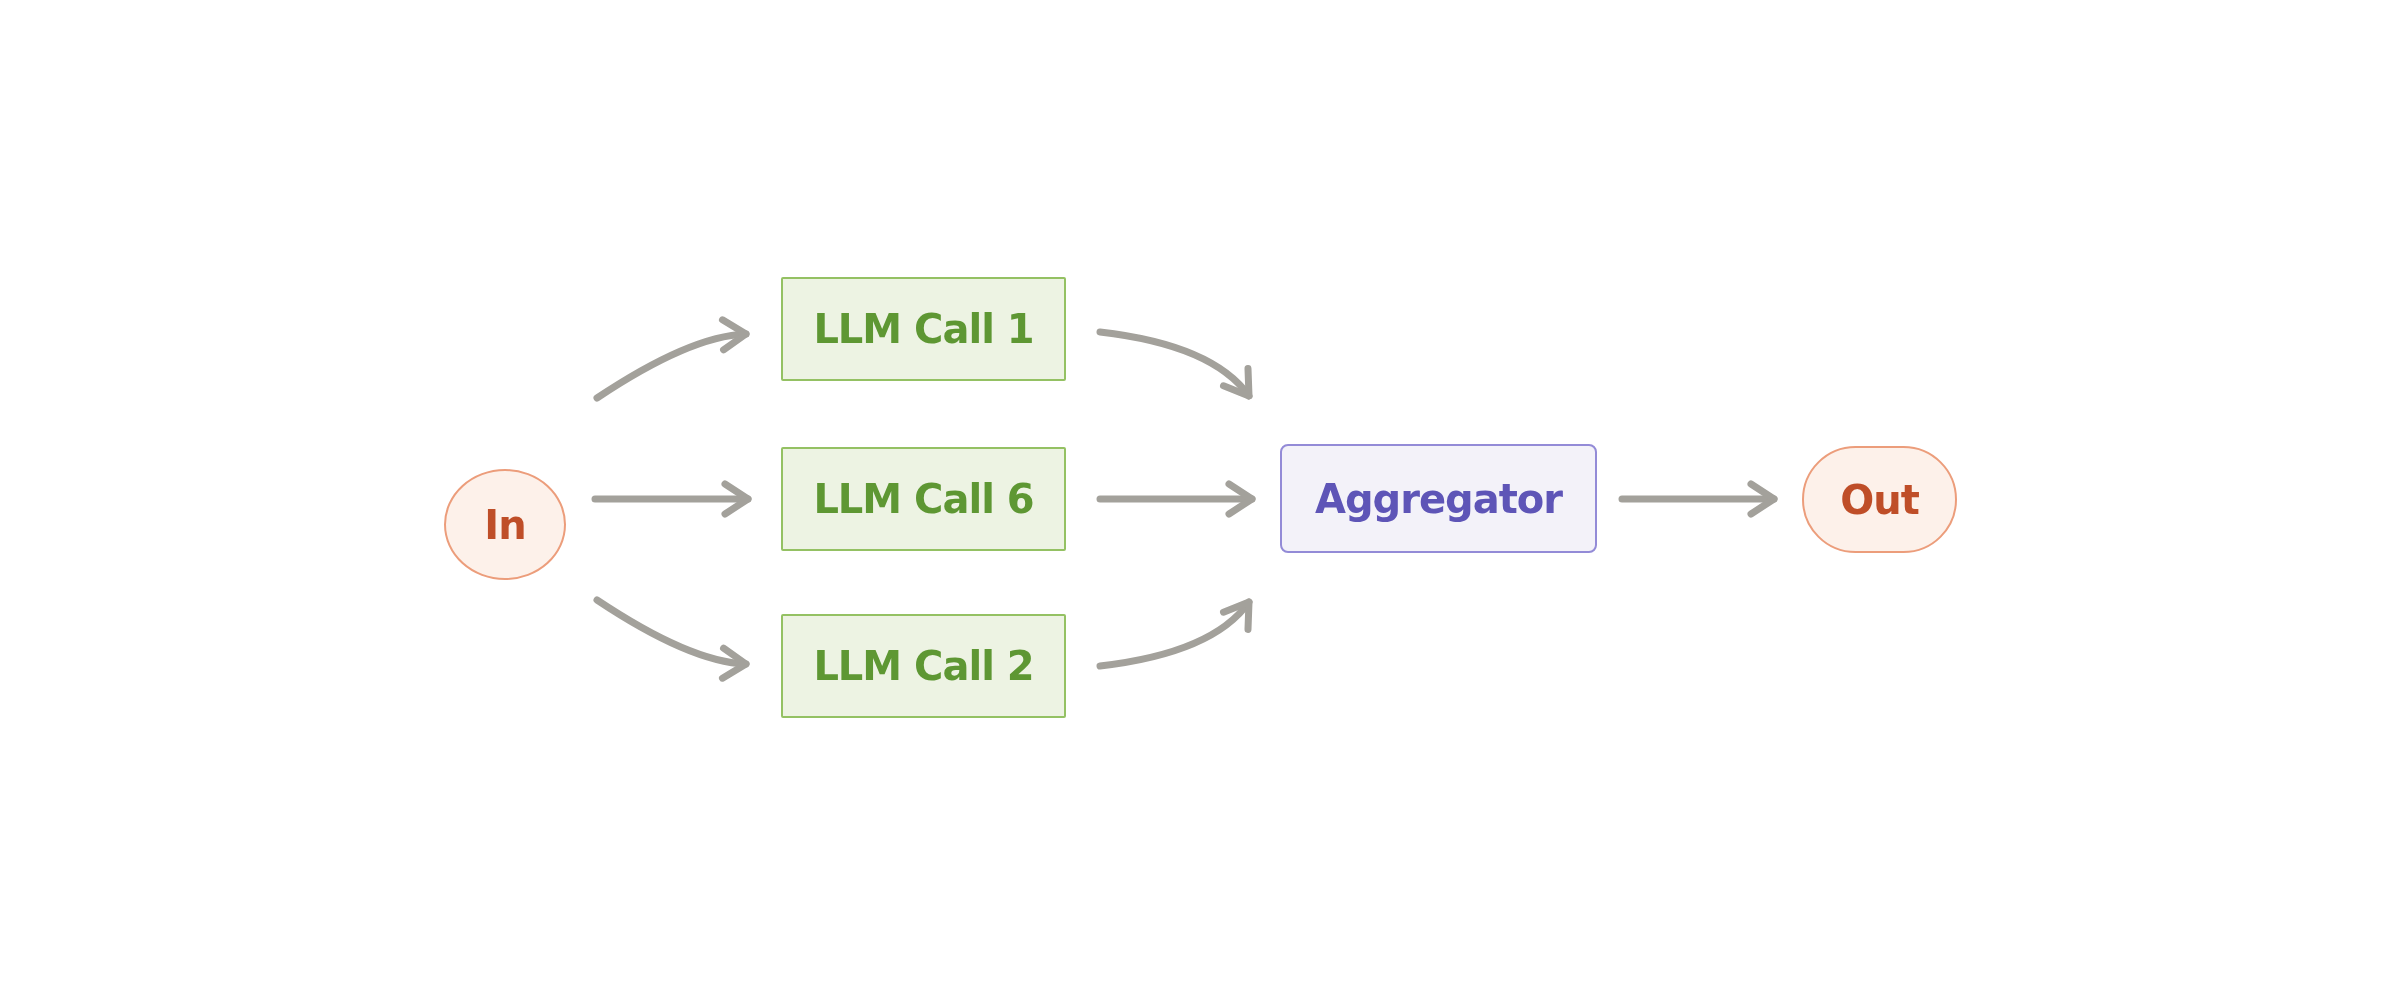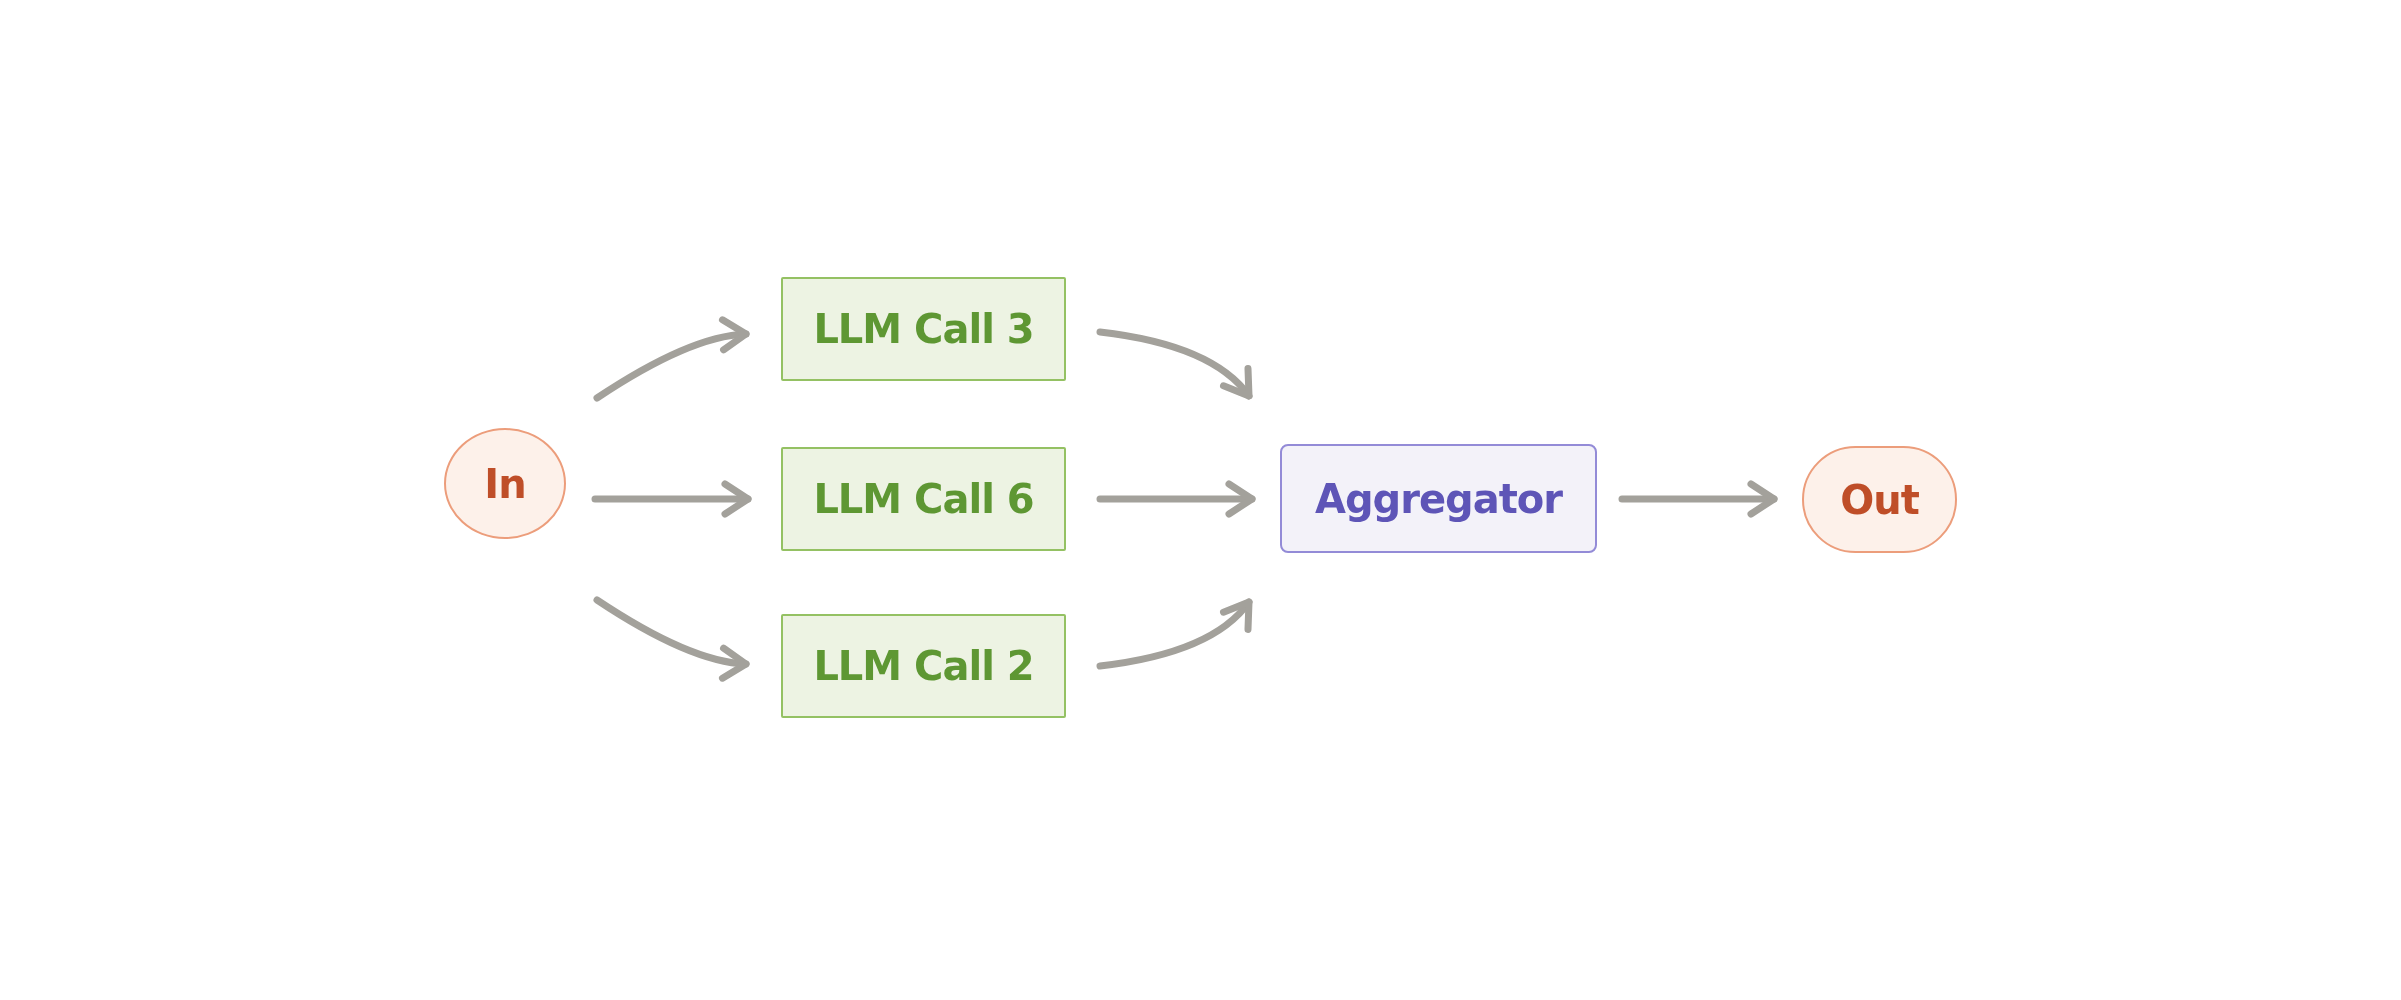--- a/index.html
+++ b/index.html
@@ -32,21 +32,21 @@
     font-weight: bold;
     font-size: 40px;
     letter-spacing: -1px;
   }
   .node-terminal {
     background: #fdf1ea;
     border: 2.5px solid #ec9d7b;
     color: #bf4e28;
   }
   .node-in {
-    left: 444px; top: 428px;
+    left: 444px; top: 469px;
     width: 122px; height: 111px;
     border-radius: 50%;
   }
   .node-out {
     left: 1802px; top: 446px;
     width: 155px; height: 107px;
     border-radius: 60px;
   }
   .node-llm {
     left: 781px;
@@ -88,21 +88,21 @@
       <path d="M 1100 666 Q 1213 653 1249 602" marker-end="url(#arrowhead)"></path>
       <path d="M 1622 499 L 1774 499" marker-end="url(#arrowhead)"></path>
     </g>
   </svg>
 
   <div class="node node-terminal node-in">
     <span>In</span>
   </div>
 
   <div class="node node-llm node-llm1">
-    <span>LLM Call 3</span>
+    <span>LLM Call 1</span>
   </div>
 
   <div class="node node-llm node-llm2">
     <span>LLM Call 6</span>
   </div>
 
   <div class="node node-llm node-llm3">
     <span>LLM Call 2</span>
   </div>
 

